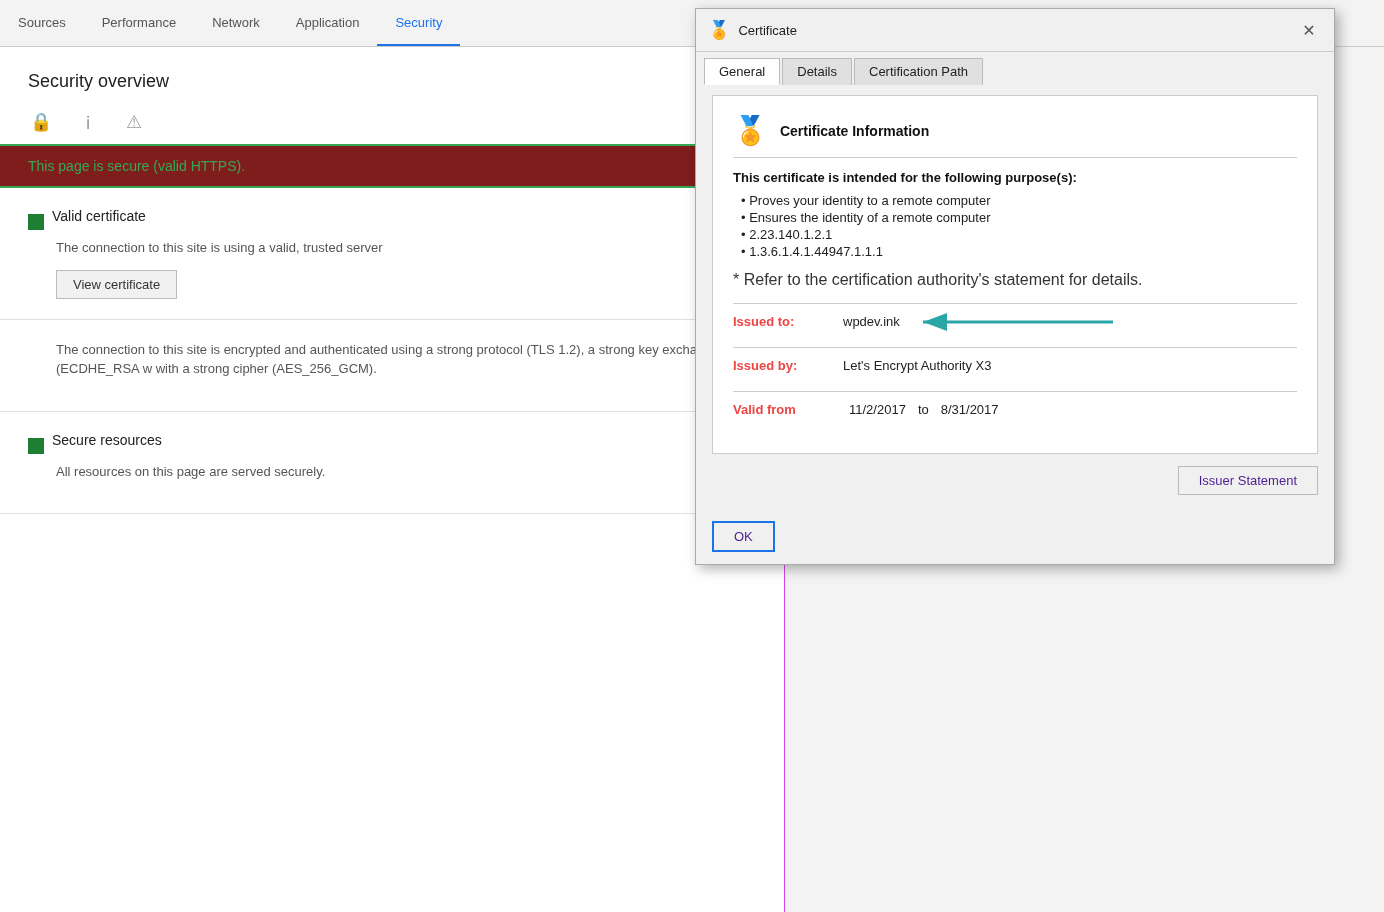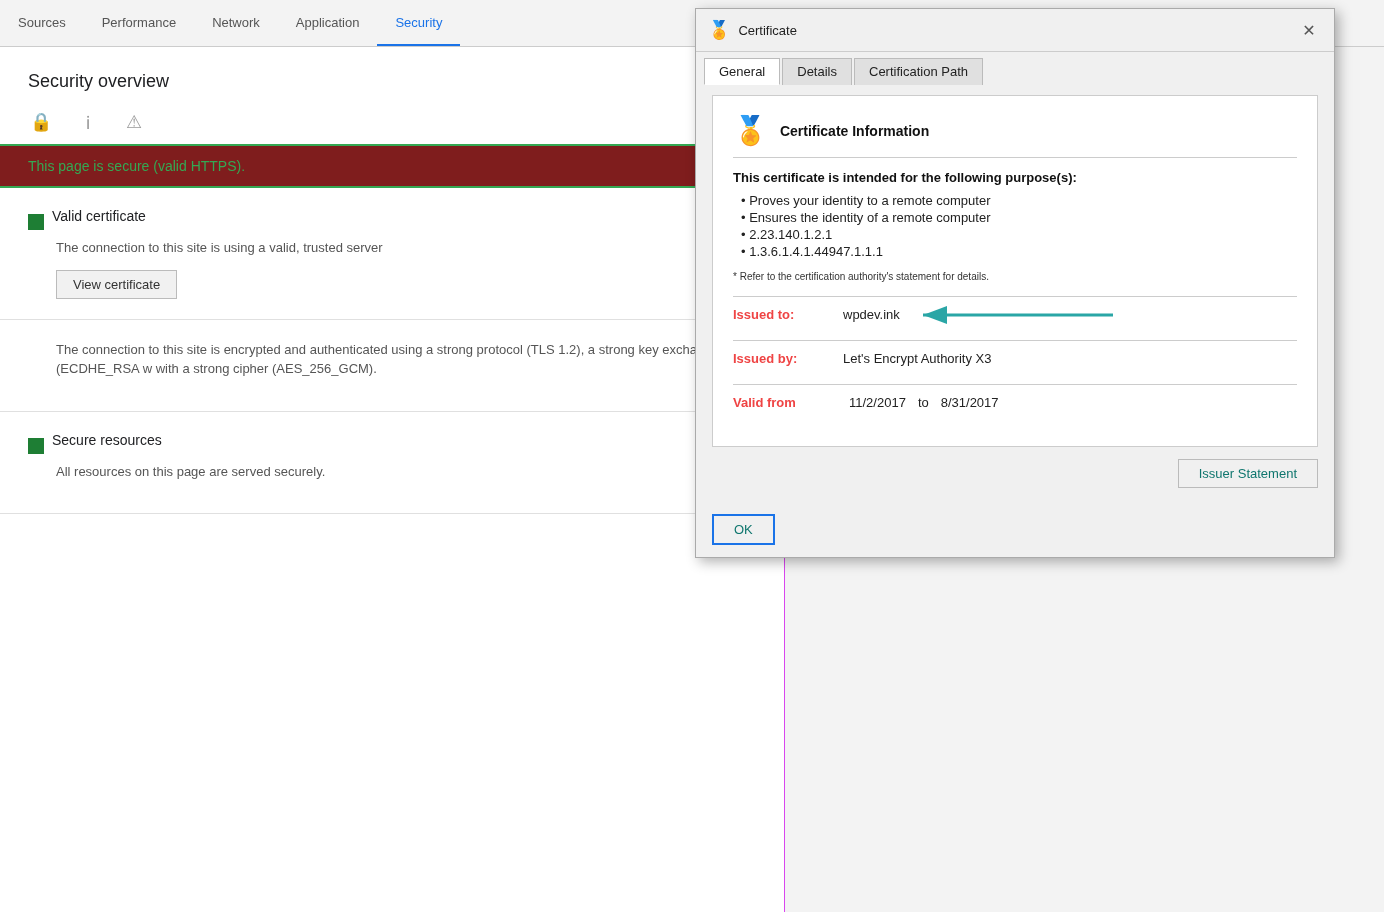--- a/index.html
+++ b/index.html
@@ -265,21 +265,21 @@
       font-size: 13px;
       color: #222;
       margin-bottom: 2px;
     }
 
     .cert-purposes-list li::before {
       content: '• ';
     }
 
     .cert-note {
-      font-size: 10px;
+      font-size: 16px;
       color: #333;
       margin-bottom: 14px;
     }
 
     .cert-divider {
       border: none;
       border-top: 1px solid #ccc;
       margin: 10px 0;
     }
 
@@ -318,21 +318,21 @@
       gap: 8px;
       background: #f0f0f0;
     }
 
     .footer-btn {
       padding: 6px 20px;
       font-size: 13px;
       border: 1px solid #bbb;
       background: #f0f0f0;
       cursor: pointer;
-      color: #0f766e;
+      color: #4c1d95;
     }
 
     .footer-btn.ok-btn {
       border: 2px solid #1a73e8;
       background: #f0f0f0;
     }
   </style>
 </head>
 <body>
 

